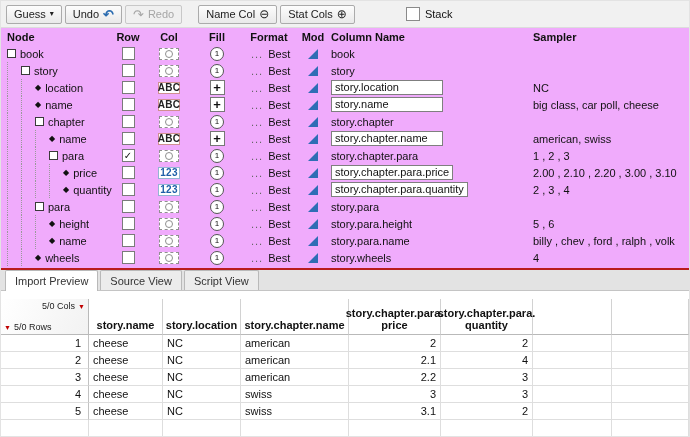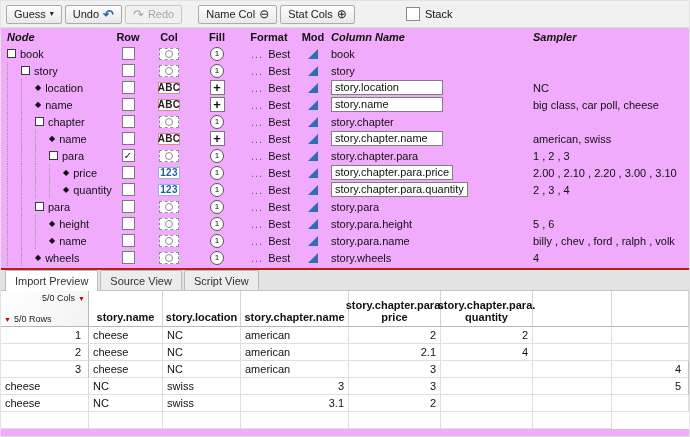--- a/index.html
+++ b/index.html
@@ -10,21 +10,21 @@
   .btn.disabled{color:#a6a6a6;background:#f0f0f0;border-color:#c8c8c8;}
   .caret{font-size:8px;line-height:1;}
   .uicon{color:#2b6cb0;font-size:13px;line-height:1;font-weight:bold;}
   .ricon{font-size:13px;line-height:1;}
   .circ{font-size:12px;line-height:1;}
   .stack{display:inline-flex;align-items:center;gap:5px;margin-left:48px;}
   .stackbox{width:12px;height:12px;border:1px solid #8a8a8a;background:#fff;display:inline-block;}
   
   .thead,.tr{display:grid;grid-template-columns:112px 30px 52px 44px 60px 28px 200px 1fr;align-items:center;}
   .thead{height:17px;font-weight:bold;}
-  .th{padding-left:6px;white-space:nowrap;font-style:italic;}
+  .th{padding-left:6px;white-space:nowrap;}
   .thc{text-align:center;padding:0;}
   .thn{padding-left:4px;}
   .tr{height:17px;}
   .tdnode{display:flex;align-items:center;padding-left:6px;overflow:hidden;white-space:nowrap;height:17px;}
   .guide{display:inline-block;width:13px;height:17px;border-left:1px dotted #9a9a9a;flex:none;}
   .nbox{width:7px;height:7px;border:1px solid #3a3a3a;display:inline-block;margin-right:4px;background:#fff;flex:none;}
   .ndia{font-size:8px;margin-right:4px;color:#111;flex:none;}
   .tdc{display:flex;align-items:center;justify-content:center;}
   .cb{width:11px;height:11px;border:1px solid #7a7a7a;background:#fff;display:inline-flex;align-items:center;justify-content:center;font-size:10px;line-height:1;}
   .ibox{display:inline-flex;align-items:center;justify-content:center;height:12px;box-sizing:border-box;font-weight:bold;font-size:10px;background:#fff;}
@@ -38,21 +38,21 @@
   .dots{color:#666;letter-spacing:1px;}
   .tri{width:0;height:0;border-left:10px solid transparent;border-bottom:10px solid #2f6db5;display:inline-block;}
   .tdname{display:flex;align-items:center;padding-left:4px;overflow:hidden;white-space:nowrap;}
   .inputbox{border:1px solid #7f7f7f;padding:0 3px;height:13px;line-height:13px;background:#fff;min-width:104px;display:inline-block;}
   .tdsamp{display:flex;align-items:center;padding-left:6px;overflow:hidden;white-space:nowrap;}
   
   .tabbar{height:23px;background:#e3e3e3;display:flex;align-items:flex-end;padding:3px 0 0 2px;border-top:2px solid #b91c1c;border-bottom:1px solid #c4c4c4;box-sizing:border-box;margin-top:2px;}
   .tab{height:19px;display:inline-flex;align-items:center;padding:0 9px;border:1px solid #b9b9b9;border-bottom:none;background:#ececec;color:#333;margin-left:2px;border-radius:2px 2px 0 0;white-space:nowrap;}
   .tab.active{background:#fff;height:20px;margin-bottom:-1px;}
   
-  .preview{background:#fff;padding-top:0;}
+  .preview{background:#fff;padding-top:8px;}
   .pv{display:grid;grid-template-columns:88px 74px 78px 108px 92px 92px 79px 1fr;}
   .pvcorner{height:36px;border-right:1px solid #b9b9b9;border-bottom:1px solid #b9b9b9;box-sizing:border-box;display:flex;flex-direction:column;justify-content:space-between;padding:2px 3px;font-size:9px;color:#222;background:linear-gradient(115deg,#ffffff 0%,#f2f2f2 100%);}
   .crow{display:flex;align-items:center;gap:3px;white-space:nowrap;}
   .crow.top{justify-content:flex-end;}
   .crow.bot{justify-content:flex-start;text-align:center;}
   .redtri{color:#c00000;font-size:7px;line-height:1;}
   .pvh{height:36px;box-sizing:border-box;border-right:1px solid #d2d2d2;border-bottom:1px solid #b9b9b9;font-weight:bold;display:flex;align-items:flex-end;justify-content:center;text-align:center;padding:1px 3px 2px;line-height:1.15;white-space:pre-line;}
   .pvd{height:17px;box-sizing:border-box;border-right:1px solid #dedede;border-bottom:1px solid #dedede;padding:0 4px;line-height:16px;white-space:nowrap;overflow:hidden;}
   .pvd.rn{text-align:right;padding-right:7px;border-right:1px solid #c2c2c2;}
   .pvd.num{text-align:right;}
@@ -529,20 +529,21 @@
         <div class="pvd">NC</div>
         <div class="pvd">american</div>
         <div class="pvd num">2.1</div>
         <div class="pvd num">4</div>
         <div class="pvd"></div>
         <div class="pvd"></div>
         <div class="pvd rn">3</div>
         <div class="pvd">cheese</div>
         <div class="pvd">NC</div>
         <div class="pvd">american</div>
+        <div class="pvd num">2.2</div>
         <div class="pvd num">3</div>
         <div class="pvd"></div>
         <div class="pvd"></div>
         <div class="pvd rn">4</div>
         <div class="pvd">cheese</div>
         <div class="pvd">NC</div>
         <div class="pvd">swiss</div>
         <div class="pvd num">3</div>
         <div class="pvd num">3</div>
         <div class="pvd"></div>

